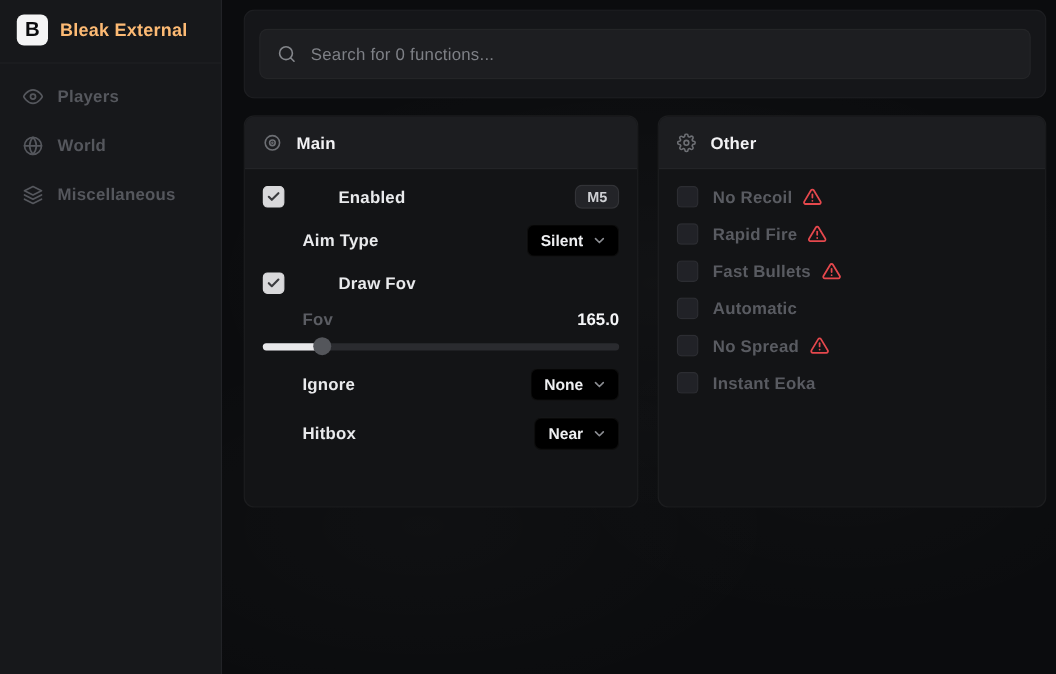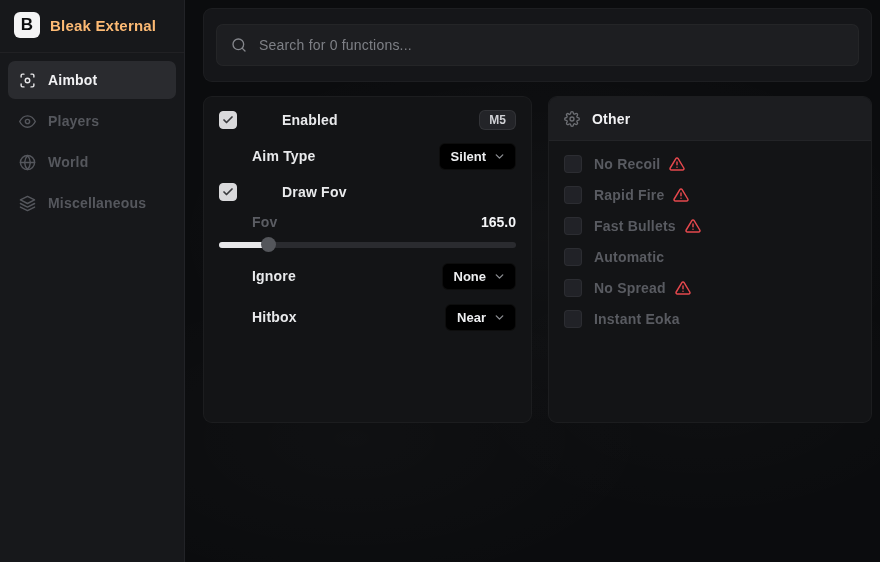--- a/index.html
+++ b/index.html
@@ -127,32 +127,20 @@
 </head>
 <body>
 
 <div class="sidebar">
   <div class="logo-row">
     <div class="logo-mark">B</div>
     <div class="logo-title">Bleak External</div>
   </div>
   <div class="nav">
 
-    <div class="nav-item checked">
-      <span class="nav-icon">
-        <svg width="17" height="17" viewBox="0 0 24 24" fill="none" stroke="currentColor" stroke-width="2" stroke-linecap="round" stroke-linejoin="round">
-            <path d="M3 7V5a2 2 0 0 1 2-2h2"></path>
-            <path d="M17 3h2a2 2 0 0 1 2 2v2"></path>
-            <path d="M21 17v2a2 2 0 0 1-2 2h-2"></path>
-            <path d="M7 21H5a2 2 0 0 1-2-2v-2"></path>
-            <circle cx="12" cy="12" r="3.2"></circle>
-          </svg>
-      </span>
-      <span class="nav-label">Aimbot</span>
-    </div>
 
     <div class="nav-item">
       <span class="nav-icon">
         <svg width="17" height="17" viewBox="0 0 24 24" fill="none" stroke="currentColor" stroke-width="2" stroke-linecap="round" stroke-linejoin="round">
             <path d="M1 12s4-8 11-8 11 8 11 8-4 8-11 8-11-8-11-8z"></path>
             <circle cx="12" cy="12" r="3"></circle>
           </svg>
       </span>
       <span class="nav-label">Players</span>
     </div>
@@ -188,20 +176,30 @@
       <svg width="16" height="16" viewBox="0 0 24 24" fill="none" stroke="currentColor" stroke-width="2" stroke-linecap="round" stroke-linejoin="round">
           <circle cx="11" cy="11" r="8"></circle>
           <line x1="21" y1="21" x2="16.65" y2="16.65"></line>
         </svg>
     </span>
     <span class="search-placeholder">Search for 0 functions...</span>
   </div>
 </div>
 
 <div class="panel panel-main">
+  <div class="panel-header">
+    <span class="panel-header-icon">
+      <svg width="16" height="16" viewBox="0 0 24 24" fill="none" stroke="currentColor" stroke-width="2" stroke-linecap="round">
+          <circle cx="12" cy="12" r="9"></circle>
+          <circle cx="12" cy="12" r="3.5"></circle>
+          <circle cx="12" cy="12" r="0.5" fill="currentColor"></circle>
+        </svg>
+    </span>
+    <span class="panel-title">Main</span>
+  </div>
   <div class="panel-body">
 
     <div class="row h26 mt10">
       <span class="checkbox checked">
         <svg width="12" height="12" viewBox="0 0 24 24" fill="none" stroke="#3a3b3e" stroke-width="3.5" stroke-linecap="round" stroke-linejoin="round">
             <polyline points="20 6 9 17 4 12"></polyline>
           </svg>
       </span>
       <span class="ctl-label after-box">Enabled</span>
       <span class="grow"></span>

